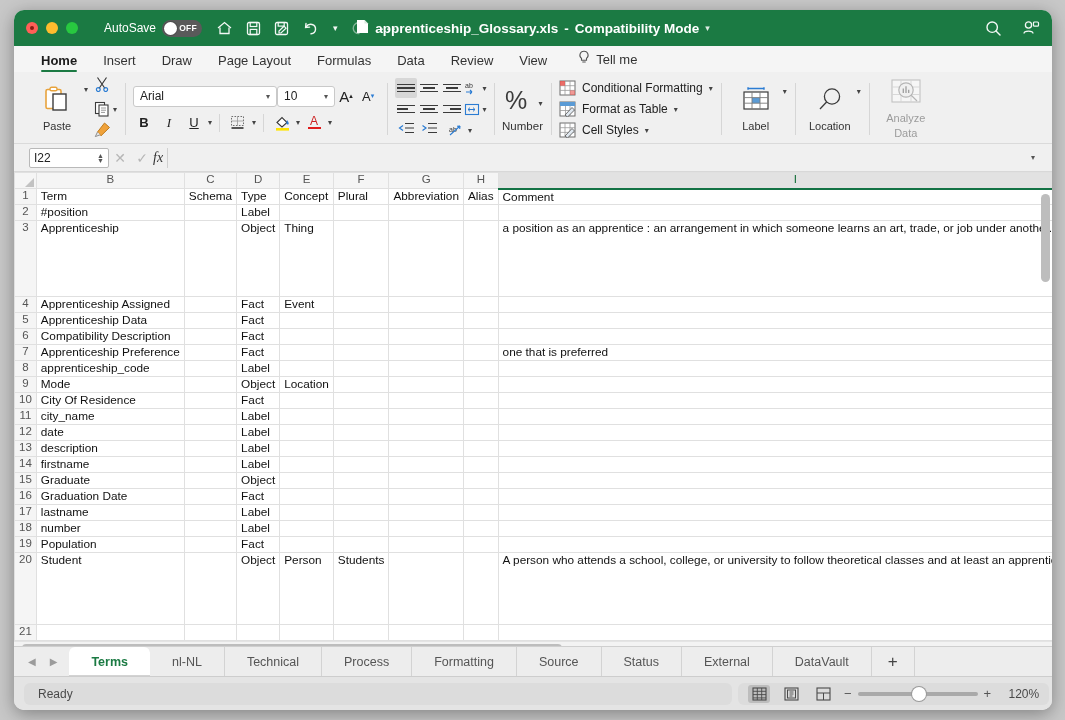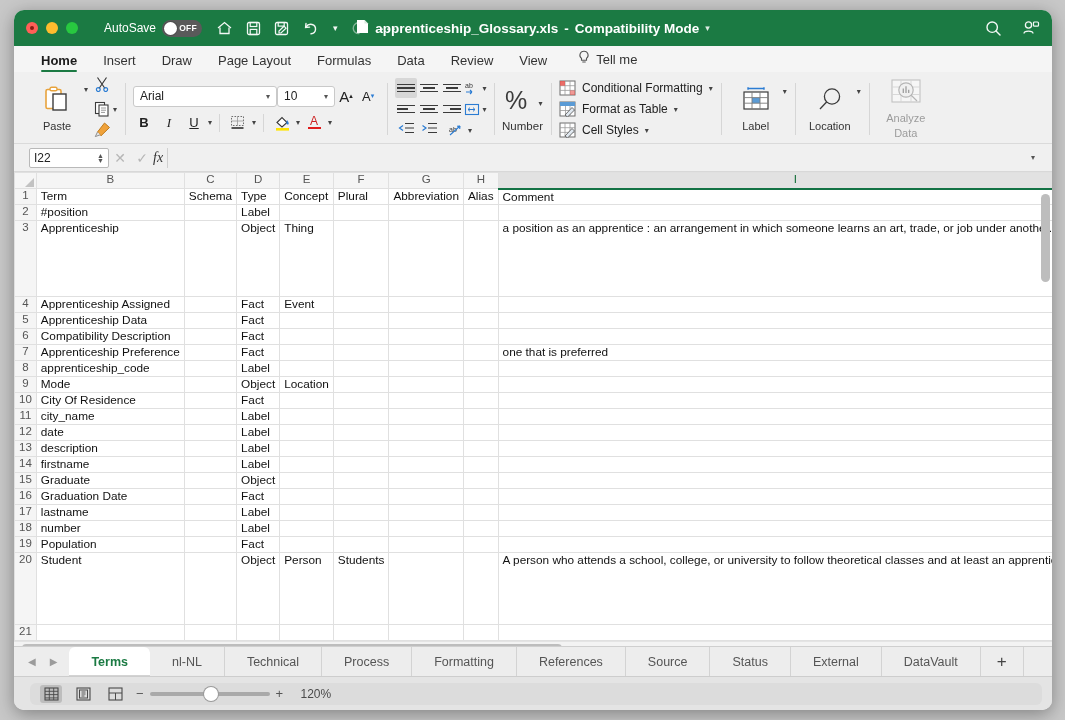--- a/index.html
+++ b/index.html
@@ -885,29 +885,31 @@
   <div class="sheetbar">
     <div class="navarrows">
       <span>◀</span>
       <span>▶</span>
     </div>
     <div class="stab active">Terms</div>
     <div class="stab">nl-NL</div>
     <div class="stab">Technical</div>
     <div class="stab">Process</div>
     <div class="stab">Formatting</div>
-    <div class="stab">References</div>
     <div class="stab">Source</div>
     <div class="stab">Status</div>
     <div class="stab">External</div>
     <div class="stab">DataVault</div>
     <div class="addsheet">+</div>
   </div>
 
   <div class="statusbar">
+    <div class="status-left">
+      <span>Ready</span>
+    </div>
     <div class="status-right">
       <span class="viewbtn active">
         <svg width="15" height="14" viewBox="0 0 15 14">
             <rect x="1" y="1" width="13" height="12" fill="none" stroke="#4a4a4a" stroke-width="1.1"></rect>
             <path d="M1 4.3 H14 M1 7.6 H14 M1 10.9 H14 M5.3 1 V13 M9.7 1 V13" stroke="#4a4a4a" stroke-width="0.9"></path>
           </svg>
       </span>
       <span class="viewbtn">
         <svg width="15" height="14" viewBox="0 0 15 14">
             <rect x="1" y="1" width="13" height="12" fill="none" stroke="#4a4a4a" stroke-width="1.1"></rect>

